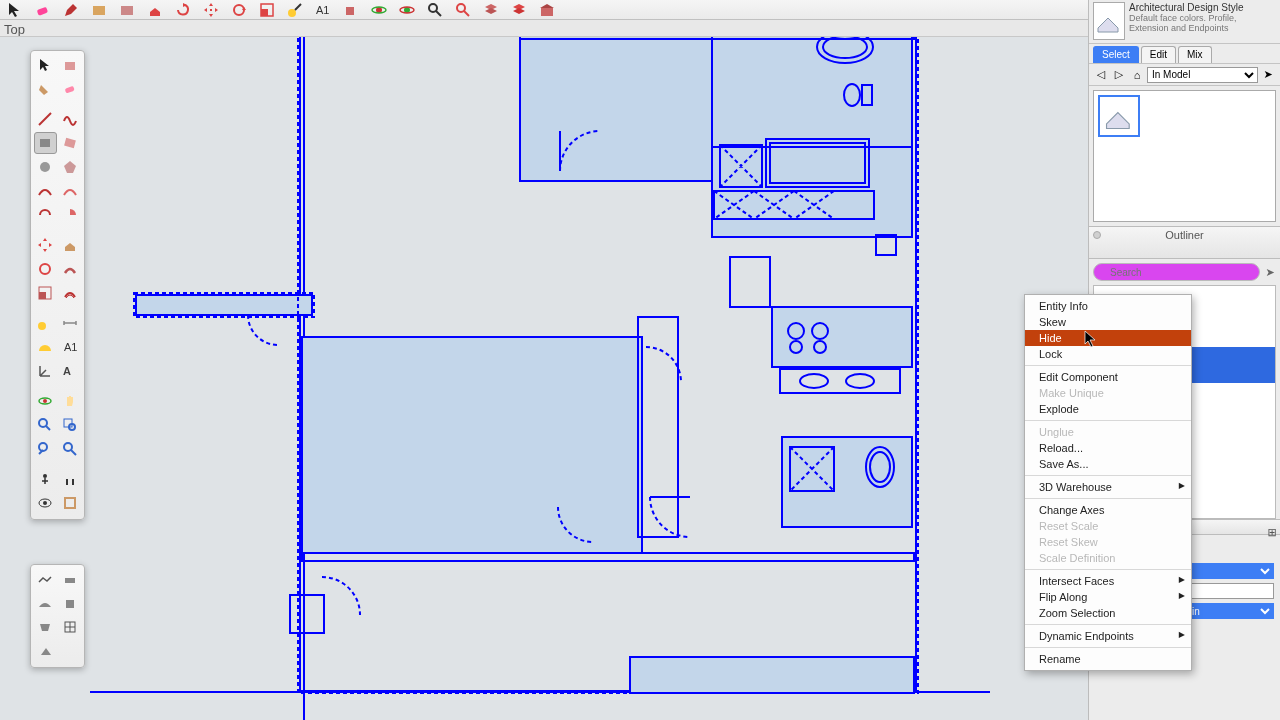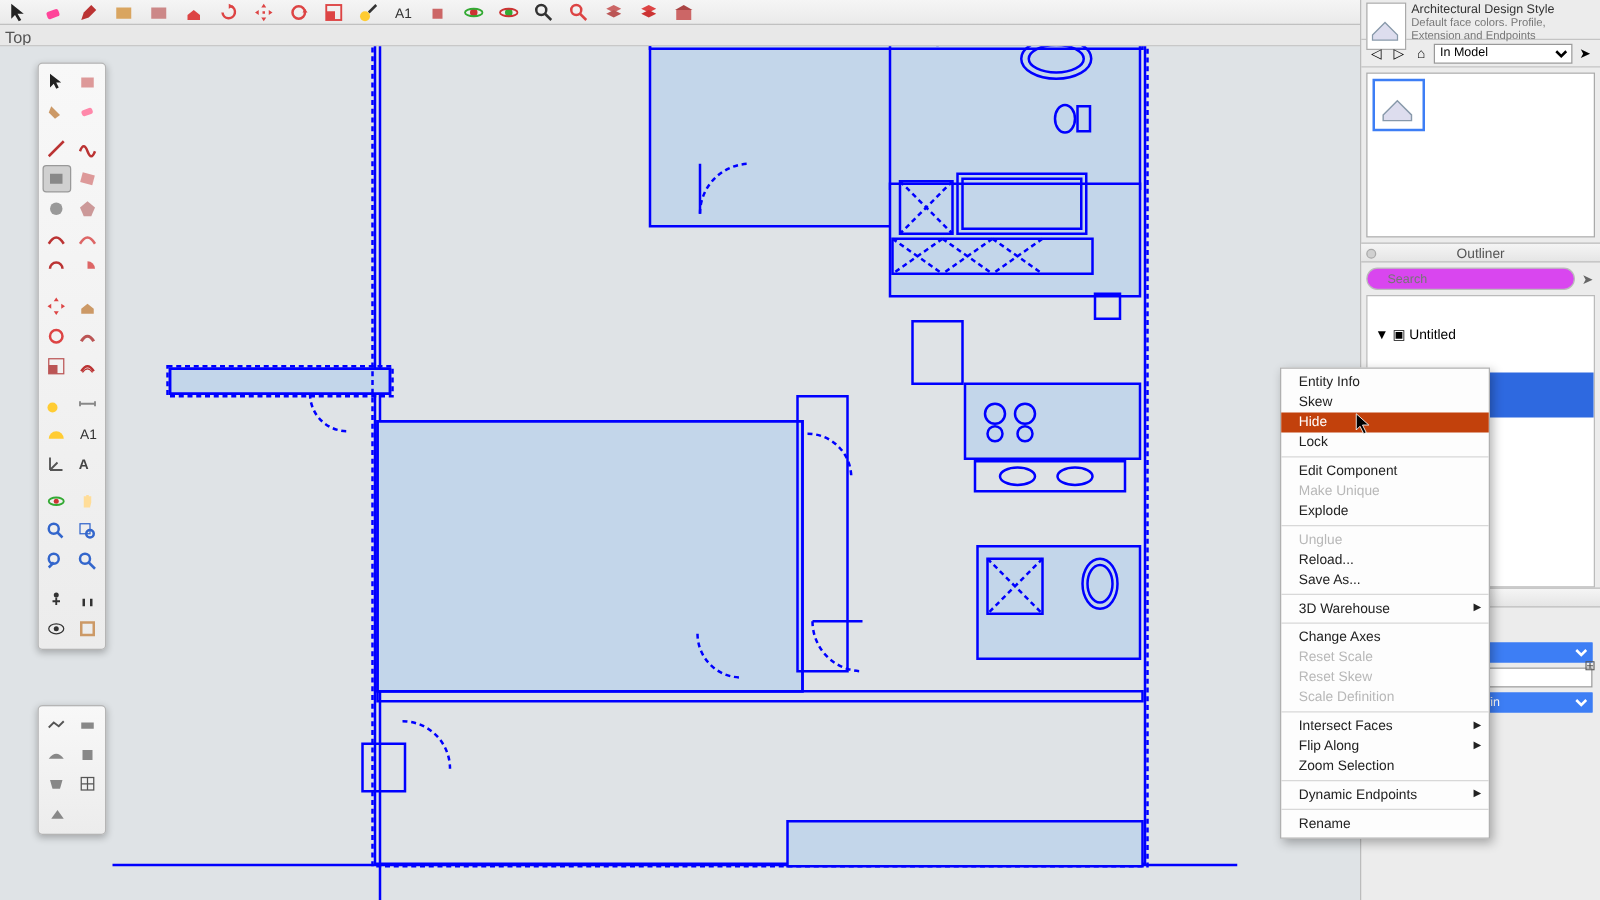--- a/index.html
+++ b/index.html
@@ -27,37 +27,37 @@
 .palette button.sel { background: #d0d0d0; border-color: #999; }
 .palette button svg { width: 16px; height: 16px; }
 
 .palette2 { position: absolute; top: 564px; left: 30px; width: 55px; background: linear-gradient(#f8f8f8,#ececec); border: 1px solid #b5b5b5; border-radius: 4px; box-shadow: 0 2px 6px rgba(0,0,0,.25); padding: 3px; display: flex; flex-direction: column; }
 .palette2 .row { display: flex; gap: 2px; margin-bottom: 2px; }
 .palette2 button { width: 24px; height: 22px; border: 1px solid transparent; background: transparent; border-radius: 3px; display:flex; align-items:center; justify-content:center;}
 .palette2 button svg{width:16px;height:16px;}
 
 
 .sidebar { position: absolute; top: 0; right: 0; width: 192px; bottom: 0; background: #ececec; border-left: 1px solid #bcbcbc; }
-.style-panel { height: 32px; border-bottom: 1px solid #c4c4c4; display: flex; padding: 2px 4px; gap: 4px; }
+.style-panel { height: 44px; border-bottom: 1px solid #c4c4c4; display: flex; padding: 2px 4px; gap: 4px; }
 .style-thumb { width: 38px; height: 38px; background: #fff; border: 1px solid #aaa; display:flex; align-items:center; justify-content:center; }
 .style-text .title { font-size: 10px; color: #333; }
 .style-text .desc { font-size: 9px; color: #777; }
 
 .style-tabs { height: 20px; display: flex; gap: 2px; padding: 2px 4px 0; border-bottom: 1px solid #c4c4c4; }
 .style-tabs .tab { flex: 0 0 auto; padding: 2px 8px; font-size: 10px; border: 1px solid #aaa; border-bottom: none; border-radius: 3px 3px 0 0; background: #f4f4f4; }
 .style-tabs .tab.active { background: #3d7ef5; color: #fff; border-color: #3d7ef5; }
 
 .style-nav { height: 22px; display: flex; align-items: center; gap: 2px; padding: 2px 4px; border-bottom: 1px solid #c4c4c4; }
 .style-nav .icon { width: 16px; height: 16px; display:flex; align-items:center; justify-content:center; }
 .style-nav select { flex: 1; font-size: 10px; height: 16px; border: 1px solid #999; background:#fff; }
 
 .style-grid { height: 132px; background: #fff; border: 1px solid #aaa; margin: 4px; padding: 4px; }
 .style-grid .thumb { width: 42px; height: 42px; border: 2px solid #3d7ef5; background: #fff; display:flex; align-items:center; justify-content:center; }
 
-.outliner-hdr { height: 16px; background: linear-gradient(#f5f5f5,#e5e5e5); border-top: 1px solid #bcbcbc; border-bottom: 1px solid #bcbcbc; text-align: center; font-size: 10px; color: #555; line-height: 16px; position: relative; }
+.outliner-hdr { height: 33px; background: linear-gradient(#f5f5f5,#e5e5e5); border-top: 1px solid #bcbcbc; border-bottom: 1px solid #bcbcbc; text-align: center; font-size: 10px; color: #555; line-height: 16px; position: relative; }
 .outliner-hdr .dot { position:absolute; left:4px; top:4px; width:8px; height:8px; border-radius:50%; background:#d0d0d0; border:1px solid #aaa;}
 .outliner-search { padding: 4px; display:flex; gap:4px; }
 .outliner-search input { flex: 1; font-size: 10px; height: 18px; border: 1px solid #bbb; border-radius: 9px; padding: 0 16px; background: #d946ef; }
 .outliner-search .arrow { width:12px; display:flex; align-items:center; justify-content:center; color:#666;}
 
 .outliner-tree { background: #fff; border: 1px solid #bbb; margin: 0 4px; height: 234px; overflow: hidden; font-size: 10px; }
 .outliner-tree .node { padding: 12px 4px; white-space: nowrap; margin-top: 12px; }
 .outliner-tree .node1 { padding-left: 6px; }
 .outliner-tree .node2 { padding-left: 18px; background: #2e69e0; color: #fff; }
 
@@ -568,20 +568,25 @@
   <div class="style-panel">
     <div class="style-thumb">
         <svg width="30" height="30" viewBox="0 0 30 30">
           <path d="M4 22 L14 12 L24 22 L24 26 L4 26 Z" fill="#dde" stroke="#89a"></path>
         </svg>
       </div>
     <div class="style-text">
       <div class="title">Architectural Design Style</div>
       <div class="desc">Default face colors. Profile, Extension and Endpoints</div>
     </div>
+  </div>
+  <div class="style-tabs">
+    <div class="tab active">Select</div>
+    <div class="tab">Edit</div>
+    <div class="tab">Mix</div>
   </div>
   <div class="style-nav">
     <span class="icon">◁</span>
     <span class="icon">▷</span>
     <span class="icon">⌂</span>
     <select><option>In Model</option></select>
     <span class="icon">➤</span>
   </div>
   <div class="style-grid">
     <div class="thumb">

